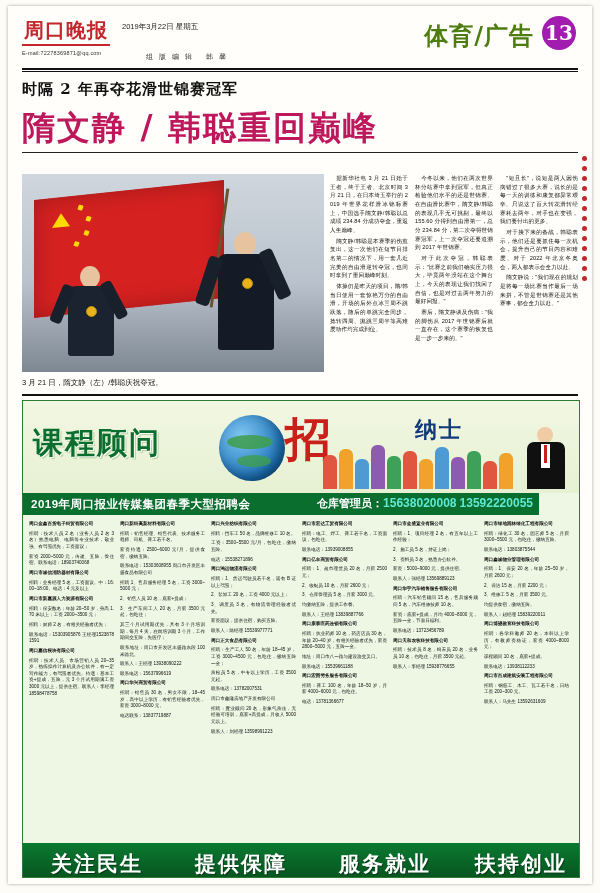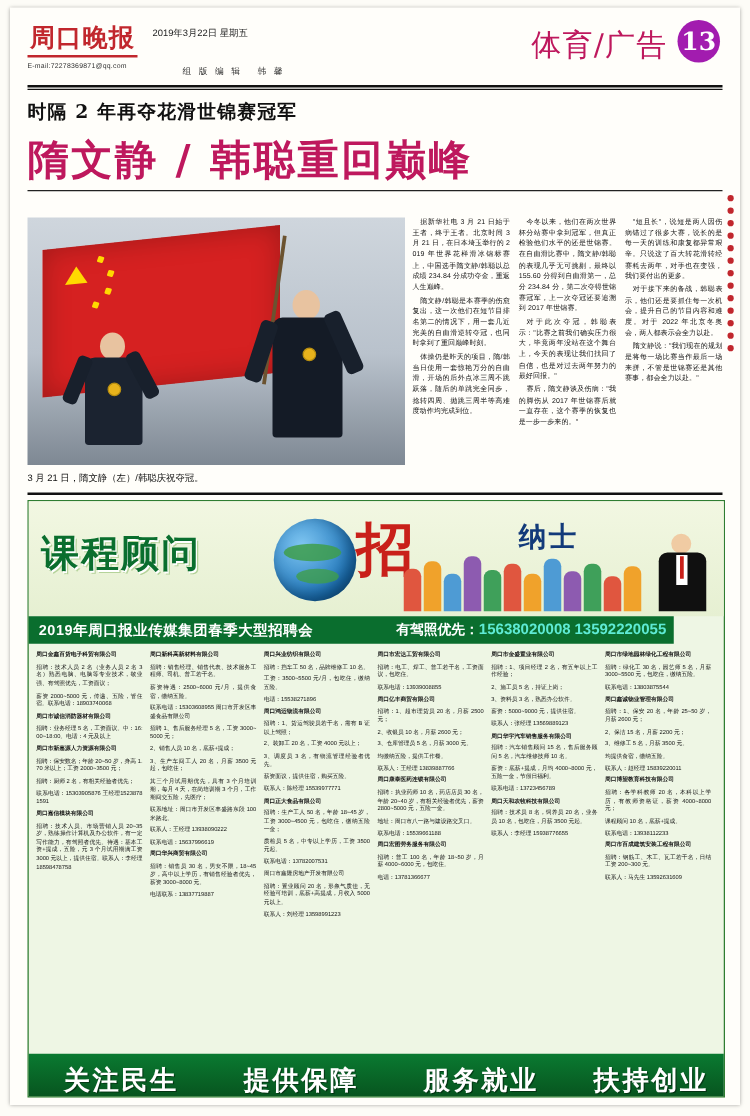--- a/index.html
+++ b/index.html
@@ -8,21 +8,21 @@
   .sheet{position:absolute;left:8px;top:6px;width:584px;height:878px;background:#fffefa;
          box-shadow:0 0 3px rgba(0,0,0,.35);}
   
   .masthead{position:absolute;left:14px;top:10px;width:556px;height:52px;}
   .logo{position:absolute;left:0;top:2px;width:88px;height:26px;color:#c1272d;
         font-family:"DejaVu Serif","Liberation Serif",serif;font-weight:bold;font-size:20px;
         letter-spacing:1px;border-bottom:2px solid #c1272d;text-align:center;line-height:24px;}
   .masthead .email{position:absolute;left:0;top:34px;font-size:5.5px;color:#333;letter-spacing:.2px;}
   .masthead .dateline{position:absolute;left:100px;top:6px;font-size:7.5px;color:#222;}
   .masthead .editors{position:absolute;left:124px;top:36px;font-size:7px;color:#333;letter-spacing:6px;}
-  .section-title{position:absolute;right:44px;top:4px;font-size:24px;font-weight:normal;color:#be185d;
+  .section-title{position:absolute;right:44px;top:4px;font-size:24px;font-weight:bold;color:#4d7c0f;
         font-family:"DejaVu Serif","Liberation Serif",serif;letter-spacing:1px;}
   .pagenum{position:absolute;right:2px;top:0px;width:34px;height:34px;border-radius:50%;
         background:#a21caf;color:#fff;font-size:20px;font-weight:bold;text-align:center;
         line-height:34px;font-family:"DejaVu Serif",serif;}
   .rule-top{position:absolute;left:14px;top:62px;width:556px;height:2px;background:#111;}
   .rule-top2{position:absolute;left:14px;top:65px;width:556px;height:1px;background:#111;}
   
   .kicker{position:absolute;left:14px;top:74px;font-size:15px;font-weight:bold;color:#111;
       font-family:"DejaVu Serif","Liberation Serif",serif;letter-spacing:1px;}
   .headline{position:absolute;left:14px;top:100px;font-size:33px;font-weight:bold;color:#be185d;
@@ -201,21 +201,21 @@
             <span class="h"></span>
               <span class="b"></span>
               <span class="sh"></span>
               <span class="ti"></span>
           </div>
         </div>
       </div>
       <div class="ad-subbar">
         <div class="ad-sub">2019年周口报业传媒集团春季大型招聘会</div>
         <div class="ad-hot">
-          <span>有驾照优先：</span><b>15638020008</b>&nbsp;<b>13592220055</b>
+          <span>仓库管理员：</span><b>15638020008</b>&nbsp;<b>13592220055</b>
         </div>
       </div>
 
       <div class="adcols">
         <div class="acol">
           <p class="hd">周口金鑫百货电子科贸有限公司</p>
           <p>招聘：技术人员 2 名（业务人员 2 名 3 名）熟悉电脑、电脑等专业技术，敬业强、有驾照优先，工资面议；</p>
           <p>薪资 2000~5000 元，传递、五险，管住宿。联系电话：18903740068</p>
           <p class="hd">周口市诚信消防器材有限公司</p>
           <p>招聘：业务经理 5 名，工资面议。中：16:00~18:00。电话：4 元及以上</p>

